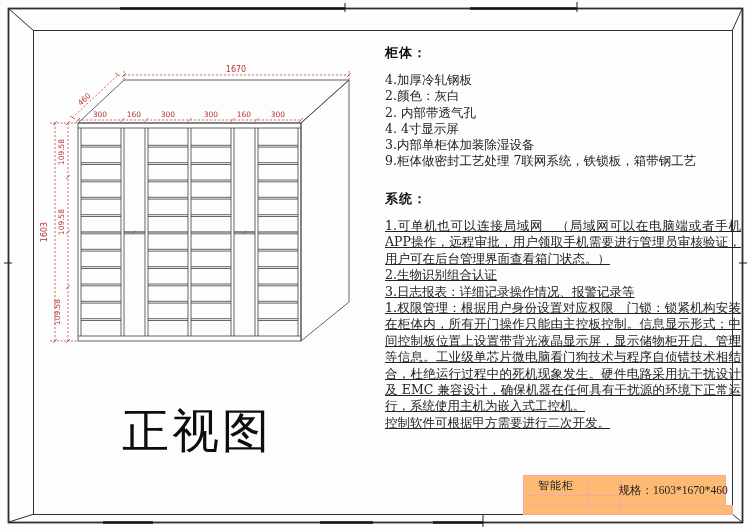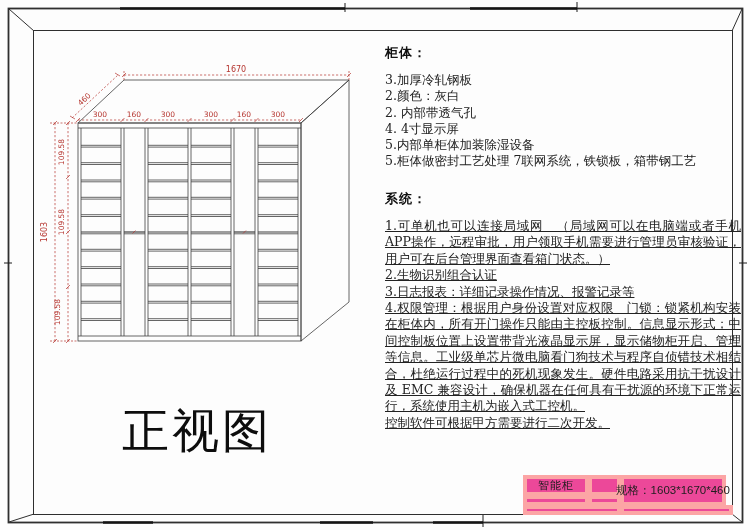--- a/index.html
+++ b/index.html
@@ -19,23 +19,23 @@
     font-size:13px;font-weight:600;letter-spacing:1px;margin:0 0 10px 0;color:#111;
   }
   .spec-list{list-style:none;margin:0;padding:0;font-size:12.5px;line-height:16.3px;}
   .spec-par{margin:0;font-size:12.5px;line-height:16.4px;text-align:justify;text-decoration:underline;}
   #view-title{
     position:absolute;left:122px;top:400px;
     font-size:47px;letter-spacing:3px;color:#0d0d0d;
     font-family:"DejaVu Sans",sans-serif;white-space:nowrap;
   }
   #title-block{position:absolute;left:523px;top:475px;width:210px;height:40px;}
-  #title-block .cell{position:absolute;box-sizing:border-box;border:4px solid #fca5a5;
+  #title-block .cell{position:absolute;box-sizing:border-box;border:1px solid #fca5a5;
     display:flex;align-items:center;justify-content:center;
-    font-family:Liberation Sans, sans-serif;background:#ec4899;}
+    font-family:Liberation Serif, serif;background:#fdba74;}
   .tb-name{left:0;top:0;width:66px;height:21px;font-size:11px;letter-spacing:1px;}
   .tb-empty1{left:65px;top:0;width:33px;height:21px;}
   .tb-empty2{left:0;top:20px;width:66px;height:11px;}
   .tb-empty3{left:65px;top:20px;width:33px;height:11px;}
   .tb-spec{left:97px;top:0;width:106px;height:31px;font-size:11.5px;white-space:nowrap;}
   .tb-bottom-l{left:0;top:30px;width:98px;height:10px;}
   .tb-bottom-r{left:97px;top:30px;width:113px;height:10px;}
   svg text{font-family:"DejaVu Sans",sans-serif;}
   .dimt{fill:#b5342e;font-size:7.5px;}
   .dimt2{fill:#b5342e;font-size:8px;}
@@ -243,35 +243,35 @@
     <text class="dimt" x="244" y="117" text-anchor="middle">160</text>
     <text class="dimt" x="278" y="117" text-anchor="middle">300</text>
   </g>
 </svg>
 
 <div id="view-title">正视图</div>
 
 <div class="specs" style="top:44px;">
   <p class="spec-heading">柜体：</p>
   <ul class="spec-list">
-    <li>3.加厚冷轧钢板</li>
+    <li>4.加厚冷轧钢板</li>
     <li>2.颜色：灰白</li>
     <li>2.  内部带透气孔</li>
     <li>4.  4寸显示屏</li>
-    <li>5.内部单柜体加装除湿设备</li>
-    <li>5.柜体做密封工艺处理 7联网系统，铁锁板，箱带钢工艺</li>
+    <li>3.内部单柜体加装除湿设备</li>
+    <li>9.柜体做密封工艺处理 7联网系统，铁锁板，箱带钢工艺</li>
   </ul>
 </div>
 
 <div class="specs" style="top:190px;">
   <p class="spec-heading">系统：</p>
   <p class="spec-par">1.可单机也可以连接局域网　（局域网可以在电脑端或者手机APP操作，远程审批，用户领取手机需要进行管理员审核验证，用户可在后台管理界面查看箱门状态。）</p>
   <p class="spec-par">2.生物识别组合认证</p>
   <p class="spec-par">3.日志报表：详细记录操作情况、报警记录等</p>
-  <p class="spec-par">4.权限管理：根据用户身份设置对应权限　门锁：锁紧机构安装在柜体内，所有开门操作只能由主控板控制。信息显示形式；中间控制板位置上设置带背光液晶显示屏，显示储物柜开启、管理等信息。工业级单芯片微电脑看门狗技术与程序自侦错技术相结合，杜绝运行过程中的死机现象发生。硬件电路采用抗干扰设计及 EMC 兼容设计，确保机器在任何具有干扰源的环境下正常运行，系统使用主机为嵌入式工控机。</p>
+  <p class="spec-par">1.权限管理：根据用户身份设置对应权限　门锁：锁紧机构安装在柜体内，所有开门操作只能由主控板控制。信息显示形式；中间控制板位置上设置带背光液晶显示屏，显示储物柜开启、管理等信息。工业级单芯片微电脑看门狗技术与程序自侦错技术相结合，杜绝运行过程中的死机现象发生。硬件电路采用抗干扰设计及 EMC 兼容设计，确保机器在任何具有干扰源的环境下正常运行，系统使用主机为嵌入式工控机。</p>
   <p class="spec-par">控制软件可根据甲方需要进行二次开发。</p>
 </div>
 
 <div id="title-block">
   <div class="cell tb-name">智能柜</div>
   <div class="cell tb-empty1"></div>
   <div class="cell tb-empty2"></div>
   <div class="cell tb-empty3"></div>
   <div class="cell tb-spec">规格：1603*1670*460</div>
   <div class="cell tb-bottom-l"></div>

